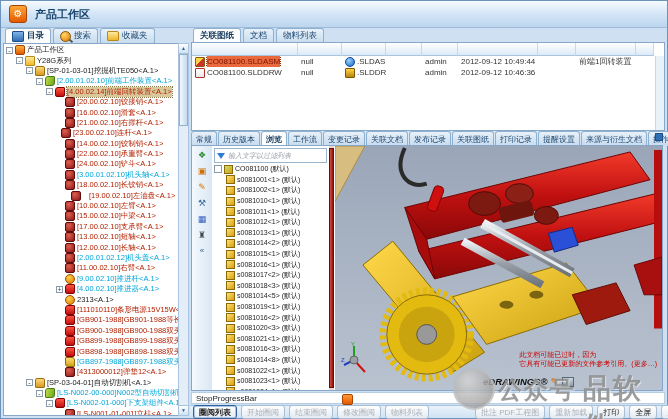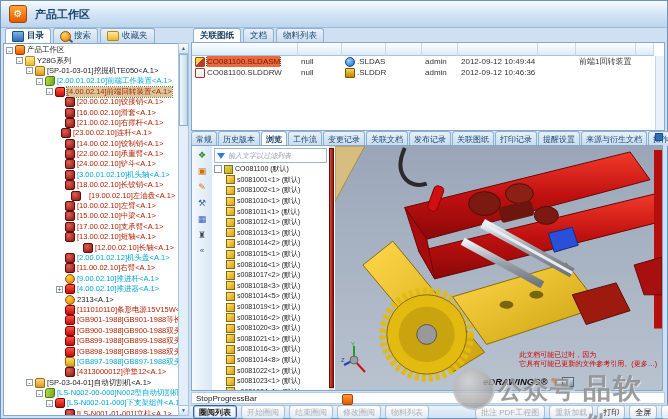--- a/index.html
+++ b/index.html
@@ -214,21 +214,21 @@
       <div class="trow c-r" style="padding-left: 52px;">
         <span class="exp" style="visibility: hidden;"></span>
         <span class="ti mp"></span>
         <span class="tx">[17.00.02.10]支承臂&lt;A.1&gt;</span>
       </div>
       <div class="trow c-r" style="padding-left: 52px;">
         <span class="exp" style="visibility: hidden;"></span>
         <span class="ti mp"></span>
         <span class="tx">[13.00.02.10]短轴&lt;A.1&gt;</span>
       </div>
-      <div class="trow c-r" style="padding-left: 70px;">
+      <div class="trow c-r" style="padding-left: 52px;">
         <span class="exp" style="visibility: hidden;"></span>
         <span class="ti mp"></span>
         <span class="tx">[12.00.02.10]长轴&lt;A.1&gt;</span>
       </div>
       <div class="trow c-c" style="padding-left: 52px;">
         <span class="exp" style="visibility: hidden;"></span>
         <span class="ti mp"></span>
         <span class="tx">[2.00.01.02.12]机头盖&lt;A.1&gt;</span>
       </div>
       <div class="trow c-r" style="padding-left: 52px;">

